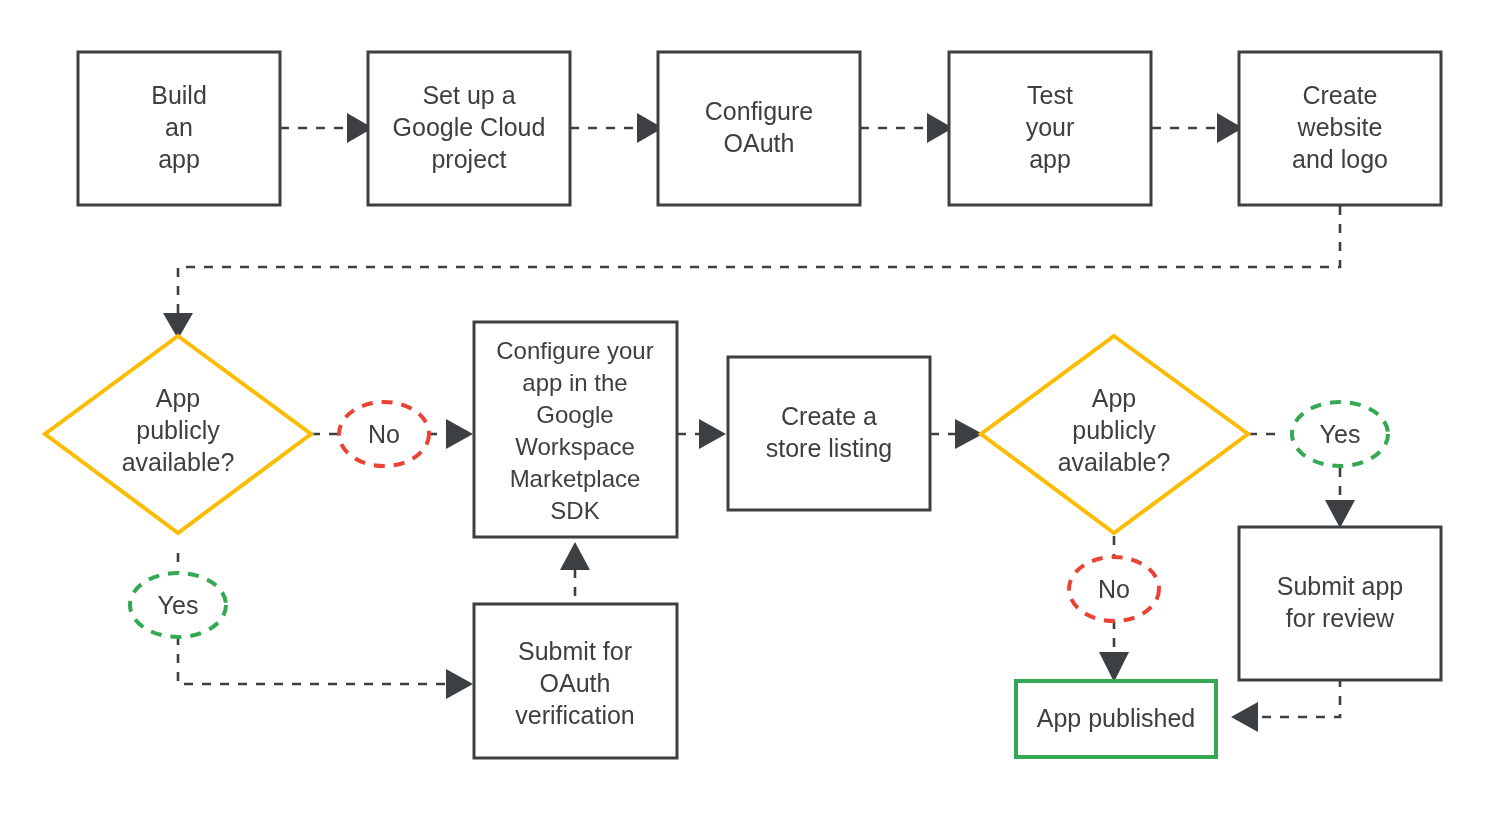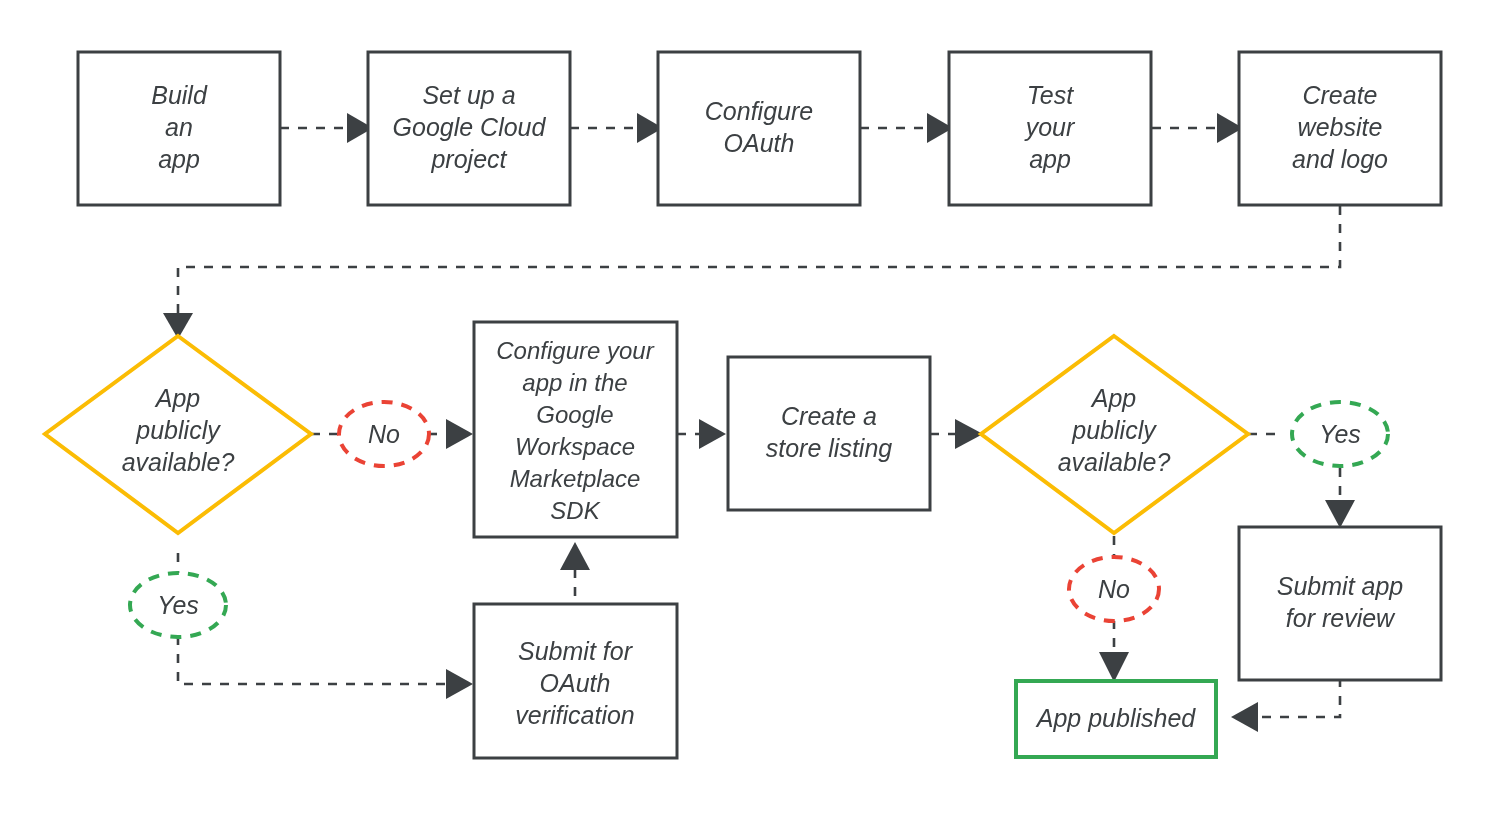--- a/index.html
+++ b/index.html
@@ -10,21 +10,20 @@
   body {
     width: 1494px;
     height: 814px;
     font-family: "Liberation Sans", sans-serif;
     overflow: hidden;
   }
   #flowchart-root {
     position: relative;
     width: 1494px;
     height: 814px;
-    font-style: italic;
   }
   svg.diagram {
     display: block;
     width: 1494px;
     height: 814px;
   }
   .node-shape {
     fill: #ffffff;
     stroke: #3c4043;
     stroke-width: 3;

